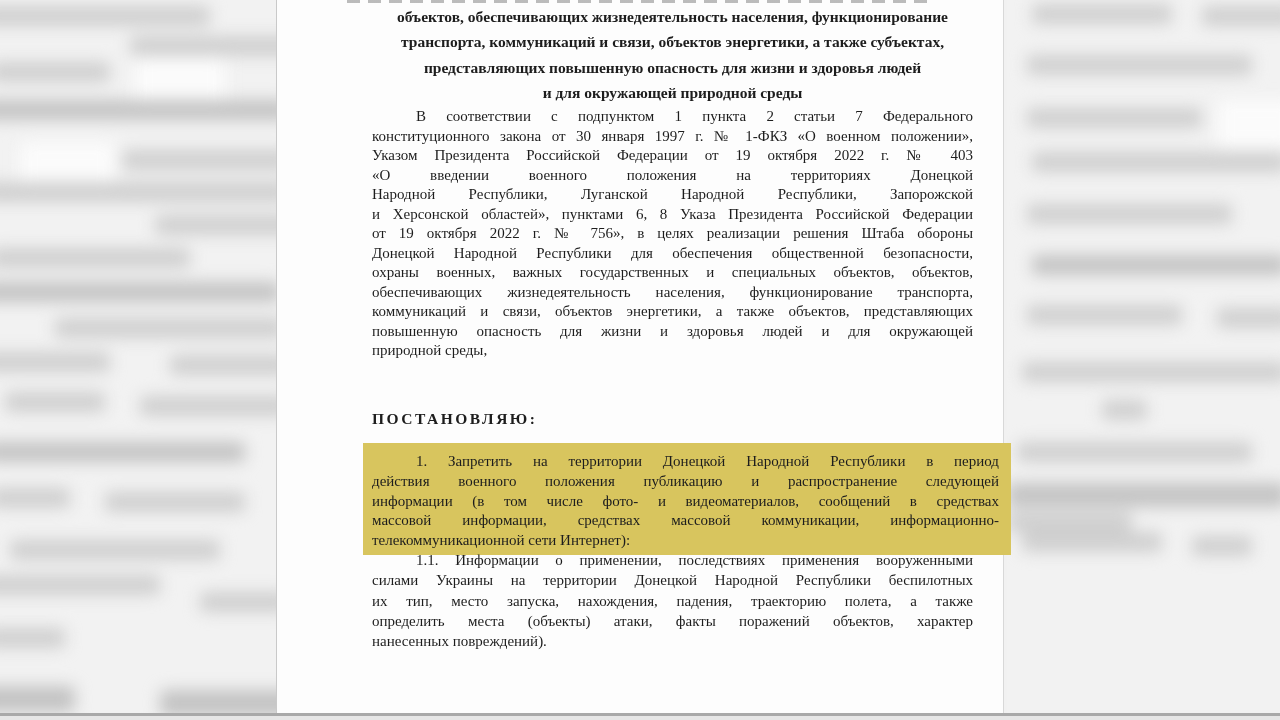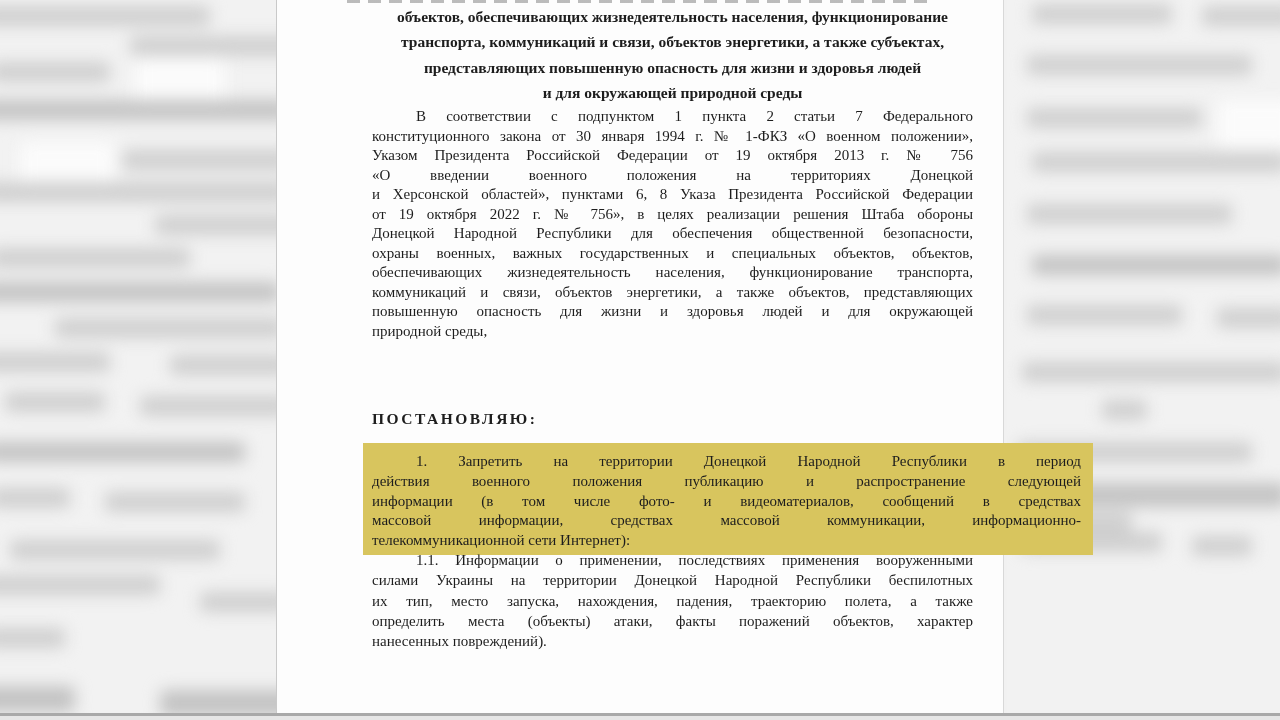--- a/index.html
+++ b/index.html
@@ -27,21 +27,21 @@
   .cropped-top{
     position:absolute;top:0;left:70px;width:580px;height:3px;opacity:.45;
     background:repeating-linear-gradient(90deg,#6b6b6b 0 13px,transparent 13px 21px);
   }
   .doc-block{position:absolute;left:95px;width:601px;font-size:15px;line-height:19.5px;}
   .title-block{top:4px;font-weight:bold;font-size:15.5px;line-height:25.4px;}
   .preamble-block{top:107px;}
   .resolution{top:409px;font-weight:bold;font-size:15.5px;letter-spacing:2.5px;}
   .clause11-block{top:550px;line-height:20.3px;}
   .highlight-block{
-    position:absolute;top:443px;left:86px;width:730px;box-sizing:border-box;
+    position:absolute;top:443px;left:86px;width:648px;box-sizing:border-box;
     padding:9px 12px 4px 9px;font-size:15px;line-height:19.8px;
   }
   
   .ln{text-align:justify;text-align-last:justify;white-space:normal;}
   .ln-last{text-align-last:left;}
   .center .ln{text-align:center;text-align-last:center;}
   .indent .ln:first-child{text-indent:44px;}
   
   .bottom-line{position:absolute;left:0;top:713px;width:1280px;height:3px;background:#a9a9a9;}
   .bottom-strip{position:absolute;left:0;top:716px;width:1280px;height:4px;background:#e6e6e6;}
@@ -107,23 +107,24 @@
 
   <div class="doc-block title-block center">
       <div class="ln">объектов, обеспечивающих жизнедеятельность населения, функционирование</div>
       <div class="ln">транспорта, коммуникаций и связи, объектов энергетики, а также субъектах,</div>
       <div class="ln">представляющих повышенную опасность для жизни и здоровья людей</div>
       <div class="ln ln-last">и для окружающей природной среды</div>
     </div>
 
   <div class="doc-block preamble-block indent">
       <div class="ln">В соответствии с подпунктом 1 пункта 2 статьи 7 Федерального</div>
-      <div class="ln">конституционного закона от 30 января 1994 г. № 1-ФКЗ «О военном положении»,</div>
-      <div class="ln">Указом Президента Российской Федерации от 19 октября 2013 г. № 756</div>
+      <div class="ln">конституционного закона от 30 января 1997 г. № 1-ФКЗ «О военном положении»,</div>
+      <div class="ln">Указом Президента Российской Федерации от 19 октября 2022 г. № 403</div>
       <div class="ln">«О введении военного положения на территориях Донецкой</div>
+      <div class="ln">Народной Республики, Луганской Народной Республики, Запорожской</div>
       <div class="ln">и Херсонской областей», пунктами 6, 8 Указа Президента Российской Федерации</div>
       <div class="ln">от 19 октября 2022 г. № 756», в целях реализации решения Штаба обороны</div>
       <div class="ln">Донецкой Народной Республики для обеспечения общественной безопасности,</div>
       <div class="ln">охраны военных, важных государственных и специальных объектов, объектов,</div>
       <div class="ln">обеспечивающих жизнедеятельность населения, функционирование транспорта,</div>
       <div class="ln">коммуникаций и связи, объектов энергетики, а также объектов, представляющих</div>
       <div class="ln">повышенную опасность для жизни и здоровья людей и для окружающей</div>
       <div class="ln ln-last">природной среды,</div>
     </div>
 

